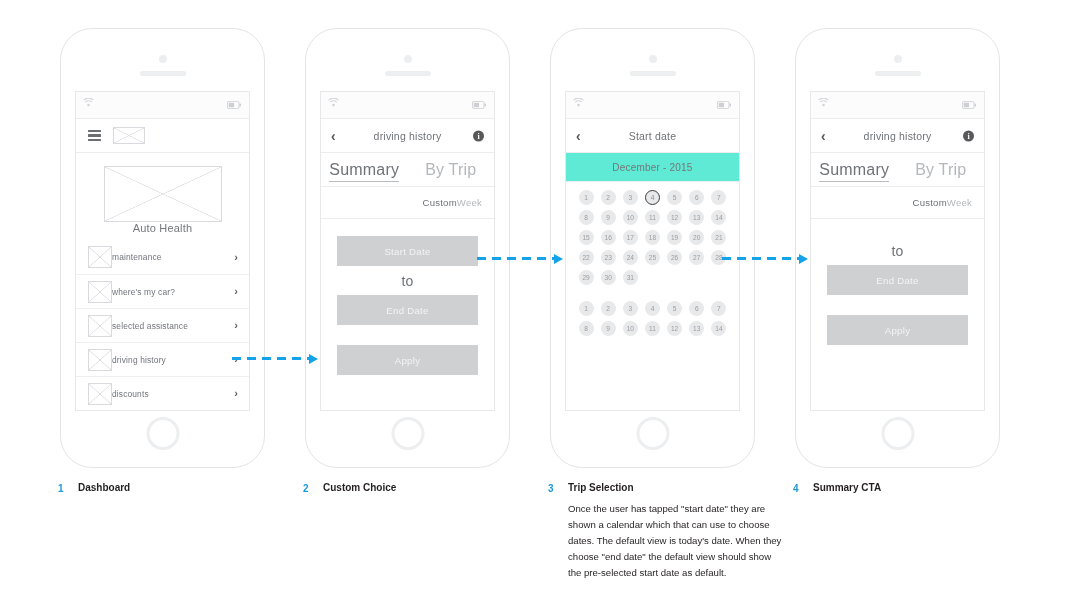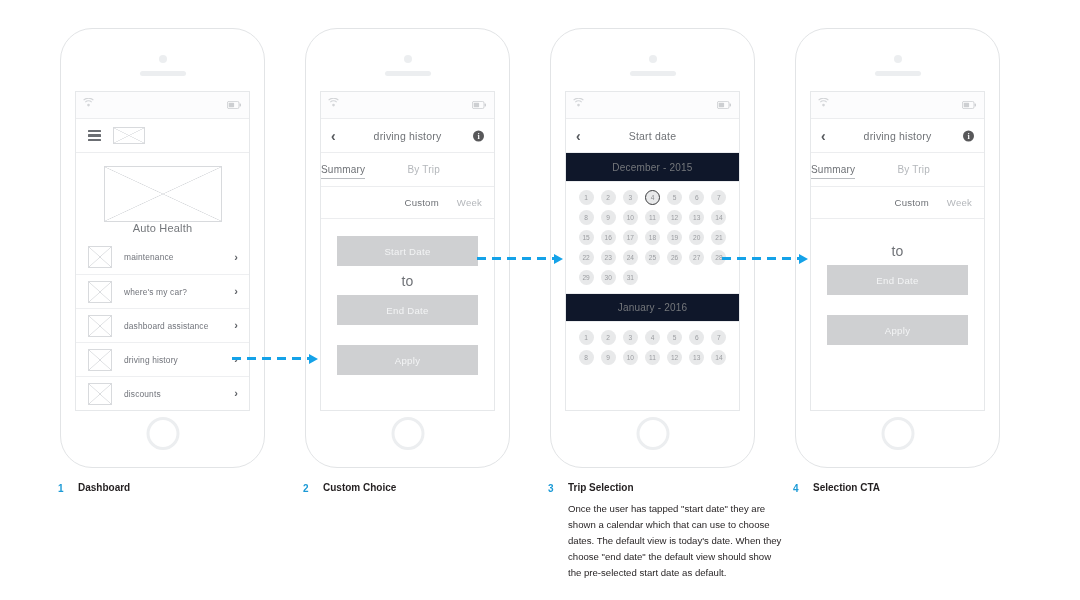--- a/index.html
+++ b/index.html
@@ -121,41 +121,41 @@
   .dash-list { margin-top: 6px; }
   .dash-row {
     display:flex; align-items:center;
     height: 34px; padding: 0 11px 0 12px;
     border-top: 1px solid #eeeff1;
   }
   .dash-row:first-child { border-top: none; }
   .row-xbox { width: 24px; height: 22px; flex: none; }
   .row-label {
     flex:1; font-size: 8.4px; color: #70737a;
-    margin-left: 12px; letter-spacing:.15px;
+    letter-spacing:.15px;
   }
   .row-chev { font-size: 11px; color: #5e6166; font-weight: bold; line-height:1; }
 
   
   .tabs {
     display:flex; height: 34px; align-items:center;
     border-bottom: 1px solid #ecedef;
   }
   .tab {
-    flex:1; text-align:left; font-size: 10px; color: #b4b7bb;
+    flex:1; text-align:center; font-size: 16px; color: #b4b7bb;
     letter-spacing:.2px;
   }
   .tab.active { color: #6f7277; }
   .tab.active .tab-txt {
     border-bottom: 1.3px solid #b9bcc0; padding-bottom: 3px;
   }
   .subtabs {
     display:flex; height: 32px; align-items:center;
     border-bottom: 1px solid #ecedef;
-    justify-content: flex-end; padding-right: 12px; gap: 18px;
+    justify-content: flex-end; padding-right: 12px; 
   }
   .subtab { font-size: 9.6px; color: #b4b7bb; letter-spacing:.2px; }
   .subtab.active { color: #6f7277; }
 
   
   .form-area { padding: 17px 16px 0; }
   .date-btn {
     height: 30px; background: #cfd0d2;
     display:flex; align-items:center; justify-content:center;
     font-size: 9.6px; color: #f3f4f5; letter-spacing:.3px;
@@ -168,21 +168,21 @@
     height: 30px; background: #cfd0d2; margin-top: 20px;
     display:flex; align-items:center; justify-content:center;
     font-size: 9.6px; color: #f3f4f5; letter-spacing:.3px;
   }
 
   
   .month-band {
     height: 29px; display:flex; align-items:center; justify-content:center;
     border-bottom: 1px solid #ecedef;
     font-size: 10px; color: #74777b; letter-spacing:.2px;
-    background:#0f172a;
+    background:#5eead4;
   }
   .month-band.second { border-top: 1px solid #ecedef; }
   .day-grid {
     display: grid;
     grid-template-columns: repeat(7, 1fr);
     row-gap: 5px;
     padding: 8px 9px 8px;
   }
   .day {
     width: 15px; height: 15px; border-radius:50%;
@@ -267,21 +267,21 @@
           <div class="row-label">maintenance</div>
           <div class="row-chev">›</div>
         </div>
         <div class="dash-row">
           <div class="xbox row-xbox"></div>
           <div class="row-label">where's my car?</div>
           <div class="row-chev">›</div>
         </div>
         <div class="dash-row">
           <div class="xbox row-xbox"></div>
-          <div class="row-label">dashboard assistance</div>
+          <div class="row-label">selected assistance</div>
           <div class="row-chev">›</div>
         </div>
         <div class="dash-row">
           <div class="xbox row-xbox"></div>
           <div class="row-label">driving history</div>
           <div class="row-chev">›</div>
         </div>
         <div class="dash-row">
           <div class="xbox row-xbox"></div>
           <div class="row-label">discounts</div>
@@ -393,21 +393,20 @@
           <div class="day">24</div>
           <div class="day">25</div>
           <div class="day">26</div>
           <div class="day">27</div>
           <div class="day">28</div>
           <div class="day">29</div>
           <div class="day">30</div>
           <div class="day">31</div>
         </div>
 
-      <div class="month-band second">January - 2016</div>
       <div class="day-grid" id="grid-jan">
           <div class="day">1</div>
           <div class="day">2</div>
           <div class="day">3</div>
           <div class="day">4</div>
           <div class="day">5</div>
           <div class="day">6</div>
           <div class="day">7</div>
           <div class="day">8</div>
           <div class="day">9</div>
@@ -500,17 +499,17 @@
     <div class="cap-head">
       <div class="cap-num">3</div>
       <div class="cap-title">Trip Selection</div>
     </div>
     <div class="cap-body">Once the user has tapped "start date" they are shown a calendar which that can use to choose dates. The default view is today's date. When they choose "end date" the default view should show the pre-selected start date as default.</div>
   </div>
 
   <div class="caption" style="left:793px;">
     <div class="cap-head">
       <div class="cap-num">4</div>
-      <div class="cap-title">Selection CTA</div>
+      <div class="cap-title">Summary CTA</div>
     </div>
   </div>
 
 </div>
 
 </body></html>

